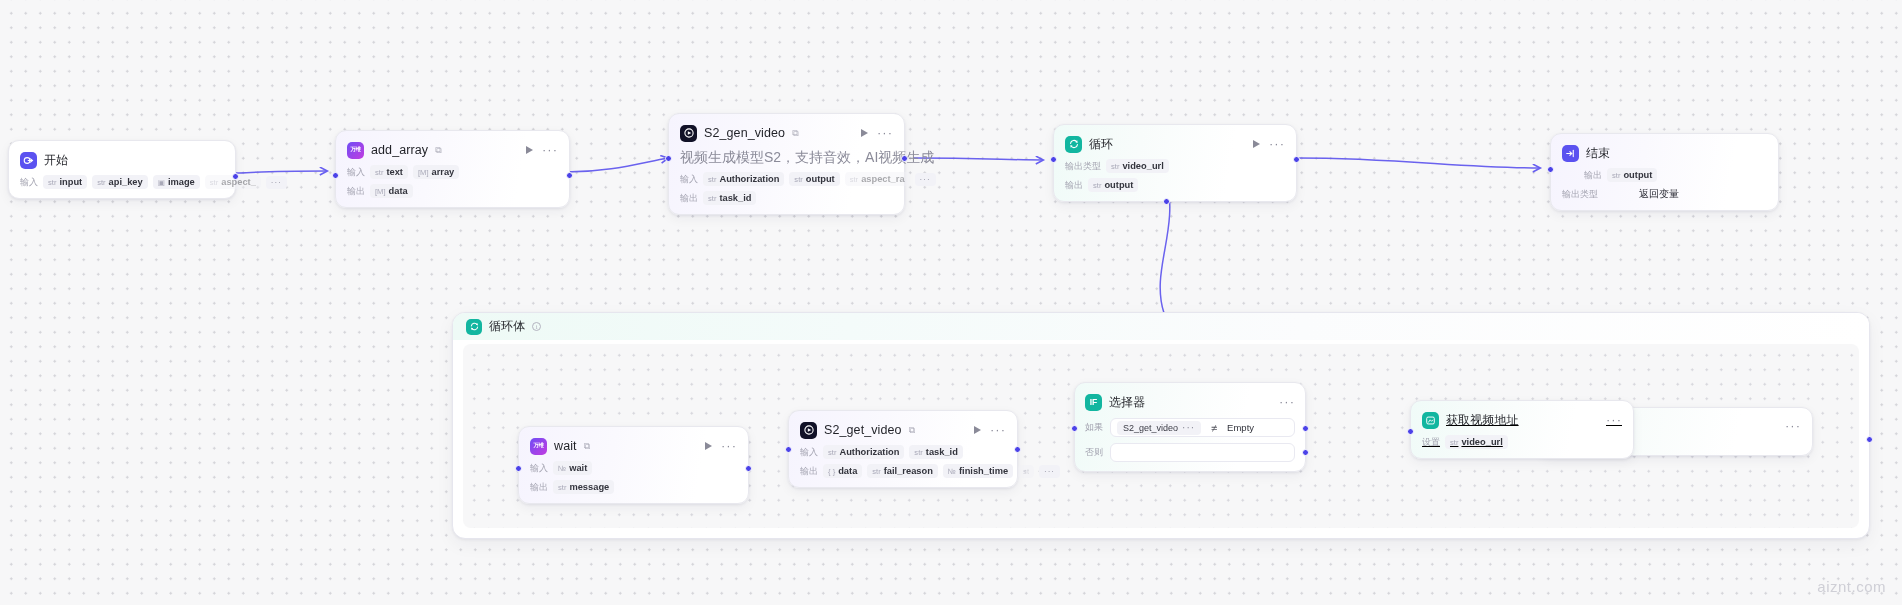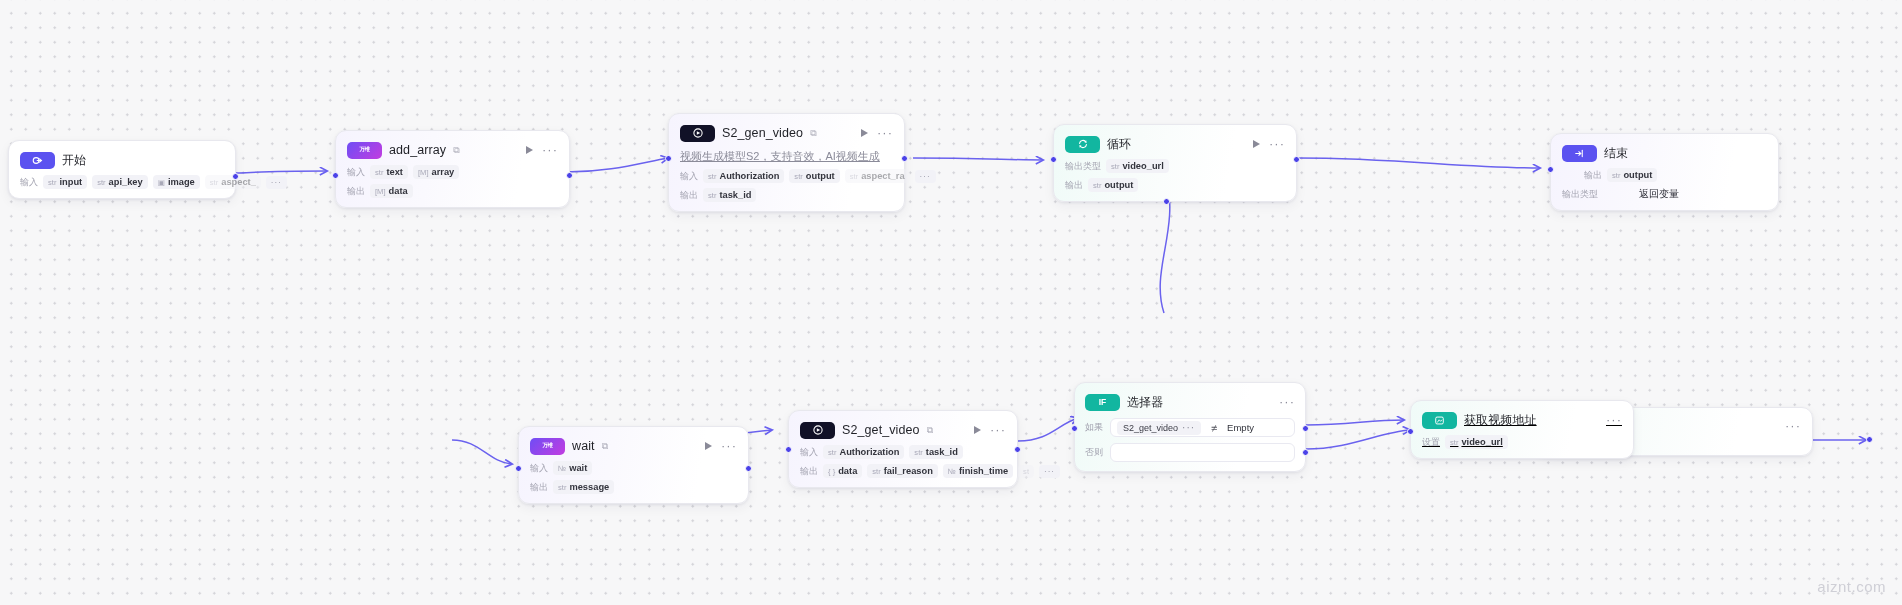--- a/index.html
+++ b/index.html
@@ -22,35 +22,35 @@
   .node {
     position: absolute;
     background: #ffffff;
     border: 1px solid #e8e8ee;
     border-radius: 11px;
     box-shadow: 0 1px 3px rgba(20,20,50,.07), 0 4px 12px rgba(20,20,50,.05);
     padding: 9px 11px 9px 11px;
   }
   .node-head { display:flex; align-items:center; gap:7px; height:20px; }
   .node-icon {
-    width:35px; height:17px; border-radius:5px; flex:none;
+    width:17px; height:17px; border-radius:5px; flex:none;
     display:flex; align-items:center; justify-content:center;
     font-size:9px; color:#fff; line-height:1; font-weight:bold;
   }
   .node-title { font-size:12.5px; color:#1f2026; font-weight:400; letter-spacing:.1px; white-space:nowrap; }
   .node-title.cn { font-size:12px; }
   .head-right { margin-left:auto; display:flex; align-items:center; gap:9px; }
   .ico-run {
     width:0;height:0;border-style:solid;border-width:4.5px 0 4.5px 7px;
     border-color: transparent transparent transparent #8a8a98;
   }
   .ico-dots { font-size:13px; color:#8a8a98; line-height:6px; letter-spacing:1px; }
   .ico-mini { font-size:9px; color:#a7a7b4; }
 
-  .node-desc { font-size:11px; color:#8b8b99; margin-top:6px; white-space:nowrap;text-decoration:underline; }
+  .node-desc { font-size:14px; color:#8b8b99; margin-top:6px; white-space:nowrap; }
 
   .row { display:flex; align-items:center; gap:5px; margin-top:5px; }
   .row-label { font-size:9px; color:#a3a3b0; white-space:nowrap; flex:none; }
   .chip {
     display:inline-flex; align-items:center; gap:3px;
     background:#f2f2f7; border-radius:4px; padding:2px 5px;
     font-size:9.3px; color:#33343d; font-weight:bold; white-space:nowrap;
   }
   .chip .t { font-size:7.6px; color:#a9a9b8; font-weight:normal; }
   .chip.faded { opacity:.42; }
@@ -303,20 +303,35 @@
           <span>output</span>
         </span>
     </div>
     <div class="row">
       <span class="row-label">输出类型</span>
       <span style="font-size:10px;color:#2c2d36;margin-left:36px;">返回变量</span>
     </div>
     <div class="port" style="left:-4px; top:32px;"></div>
   </div>
 
+  <div id="loopbody" style="left:452px; top:312px; width:1418px; height:227px;">
+    <div id="loopbody-head">
+      <div class="node-icon" style="background:#12b6a0;width:16px;height:16px;">
+        <svg width="11" height="11" viewBox="0 0 16 16">
+          <path d="M3.4 7.2 A4.6 4.6 0 0 1 12 5.6" fill="none" stroke="#fff" stroke-width="1.5" stroke-linecap="round"></path>
+          <path d="M12.6 8.8 A4.6 4.6 0 0 1 4 10.4" fill="none" stroke="#fff" stroke-width="1.5" stroke-linecap="round"></path>
+          <path d="M12.4 3 L12.6 6 L9.8 5.6 Z" fill="#fff"></path>
+          <path d="M3.6 13 L3.4 10 L6.2 10.4 Z" fill="#fff"></path>
+        </svg>
+      </div>
+      <div class="node-title cn">循环体</div>
+      <div class="info-circle">i</div>
+    </div>
+    <div id="loopbody-inner"></div>
+  </div>
 
   <div class="node lilac" id="n-wait" style="left:518px; top:426px; width:231px;">
     <div class="node-head">
       <div class="node-icon" style="background:linear-gradient(135deg,#6f4df5,#c23ce0);">
         <span style="font-size:5.5px;letter-spacing:-.5px;">万维</span>
       </div>
       <div class="node-title">wait</div>
       <span class="ico-mini">⧉</span>
       <div class="head-right">
         <span class="ico-run"></span>

